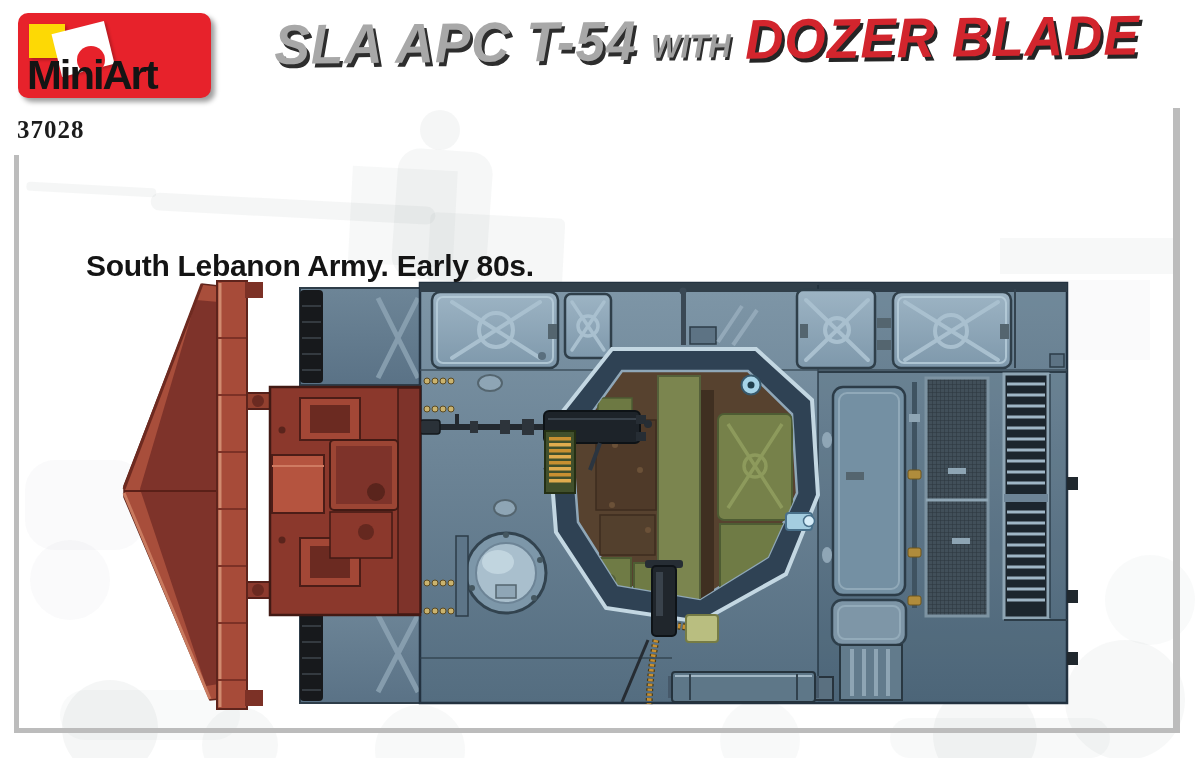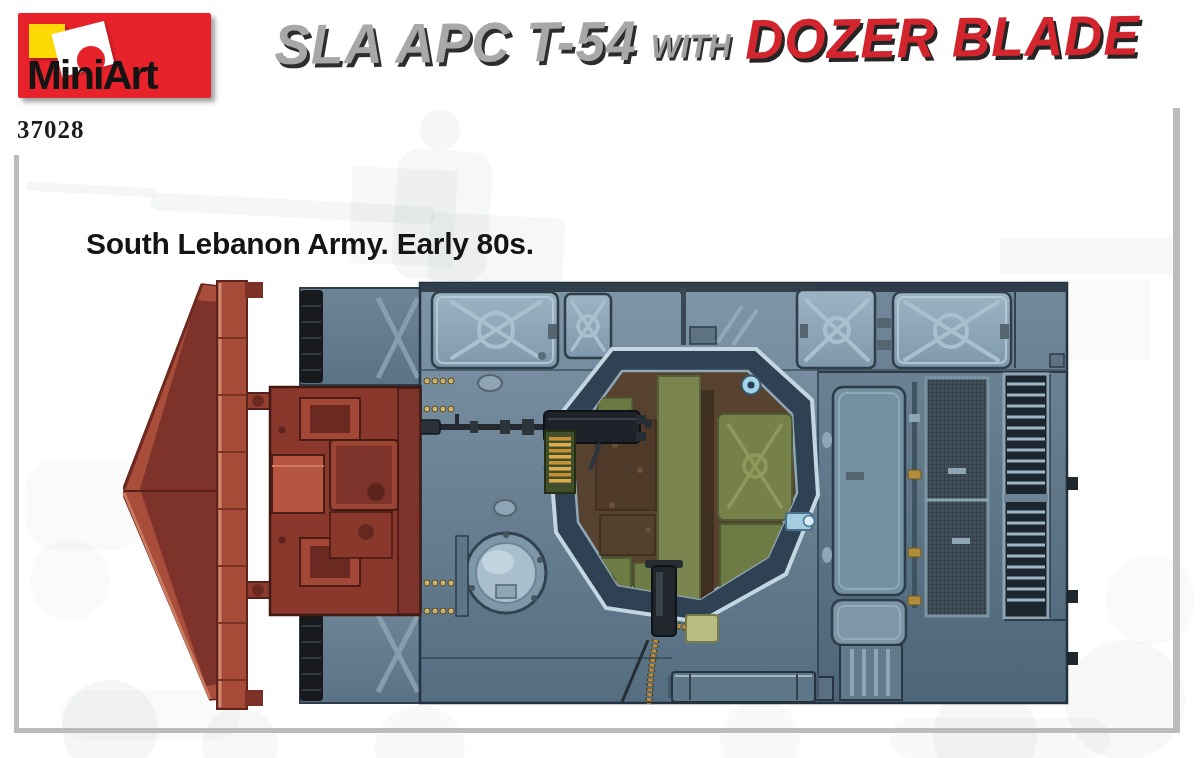--- a/index.html
+++ b/index.html
@@ -2,39 +2,39 @@
 <html><head>
 <meta charset="utf-8">
 <style>
   html,body{margin:0;padding:0}
   body{
     width:1200px;height:758px;position:relative;overflow:hidden;
     background:#ffffff;font-family:"Liberation Sans",sans-serif;
   }
   
   .logo{position:absolute;left:18px;top:13px;width:193px;height:85px;
-        background:#e7222b;box-shadow:4px 4px 5px rgba(0,0,0,.38);border-radius:2px;}
+        background:#e7222b;box-shadow:4px 4px 5px rgba(0,0,0,.38);border-radius:10px;}
   .logo .sq-y{position:absolute;left:11px;top:11px;width:36px;height:34px;background:#fdd905;
         box-shadow:2px 2px 3px rgba(0,0,0,.25);}
   .logo .sq-w{position:absolute;left:38px;top:14px;width:54px;height:44px;background:#ffffff;
         transform:rotate(-14deg);box-shadow:2px 2px 3px rgba(0,0,0,.22);}
   .logo .circ{position:absolute;left:59px;top:33px;width:28px;height:28px;border-radius:50%;background:#e7222b;}
   .logo .brand{position:absolute;left:9px;bottom:2px;font-size:41px;font-weight:700;color:#141414;
         letter-spacing:-2px;transform:scaleX(1.02);transform-origin:left bottom;line-height:1;}
   
   .kit{position:absolute;left:17px;top:116px;font-size:25px;font-weight:700;color:#1c1c1c;letter-spacing:1px;font-family:Liberation Serif, serif;}
   
   .title{position:absolute;left:274px;top:14px;display:flex;align-items:flex-end;gap:15px;
         white-space:nowrap;font-style:italic;font-weight:700;
         transform:scaleX(.95) rotate(-.6deg);transform-origin:left top;line-height:1.1;}
   .title .t1{font-size:56px;color:#a8a8a8;text-shadow:3px 4px 0 #2d2d2d;letter-spacing:1px;}
   .title .t2{font-size:33px;color:#a0a0a0;text-shadow:2px 3px 0 #2d2d2d;padding-bottom:6px;}
   .title .t3{font-size:56px;color:#d2252d;text-shadow:3px 4px 0 #252525;letter-spacing:1px;}
   
-  .caption{position:absolute;left:86px;top:227px;font-size:30px;font-weight:700;color:#141414;
+  .caption{position:absolute;left:86px;top:249px;font-size:30px;font-weight:700;color:#141414;
         letter-spacing:-.3px;}
   
   .frame{position:absolute;background:#bcbcbc;}
   .frame.left{left:14px;top:155px;width:5px;height:578px;}
   .frame.right{left:1173px;top:108px;width:7px;height:625px;}
   .frame.bottom{left:14px;top:728px;width:1166px;height:5px;}
   svg.art{position:absolute;left:0;top:0;}
 </style>
 </head>
 <body>

